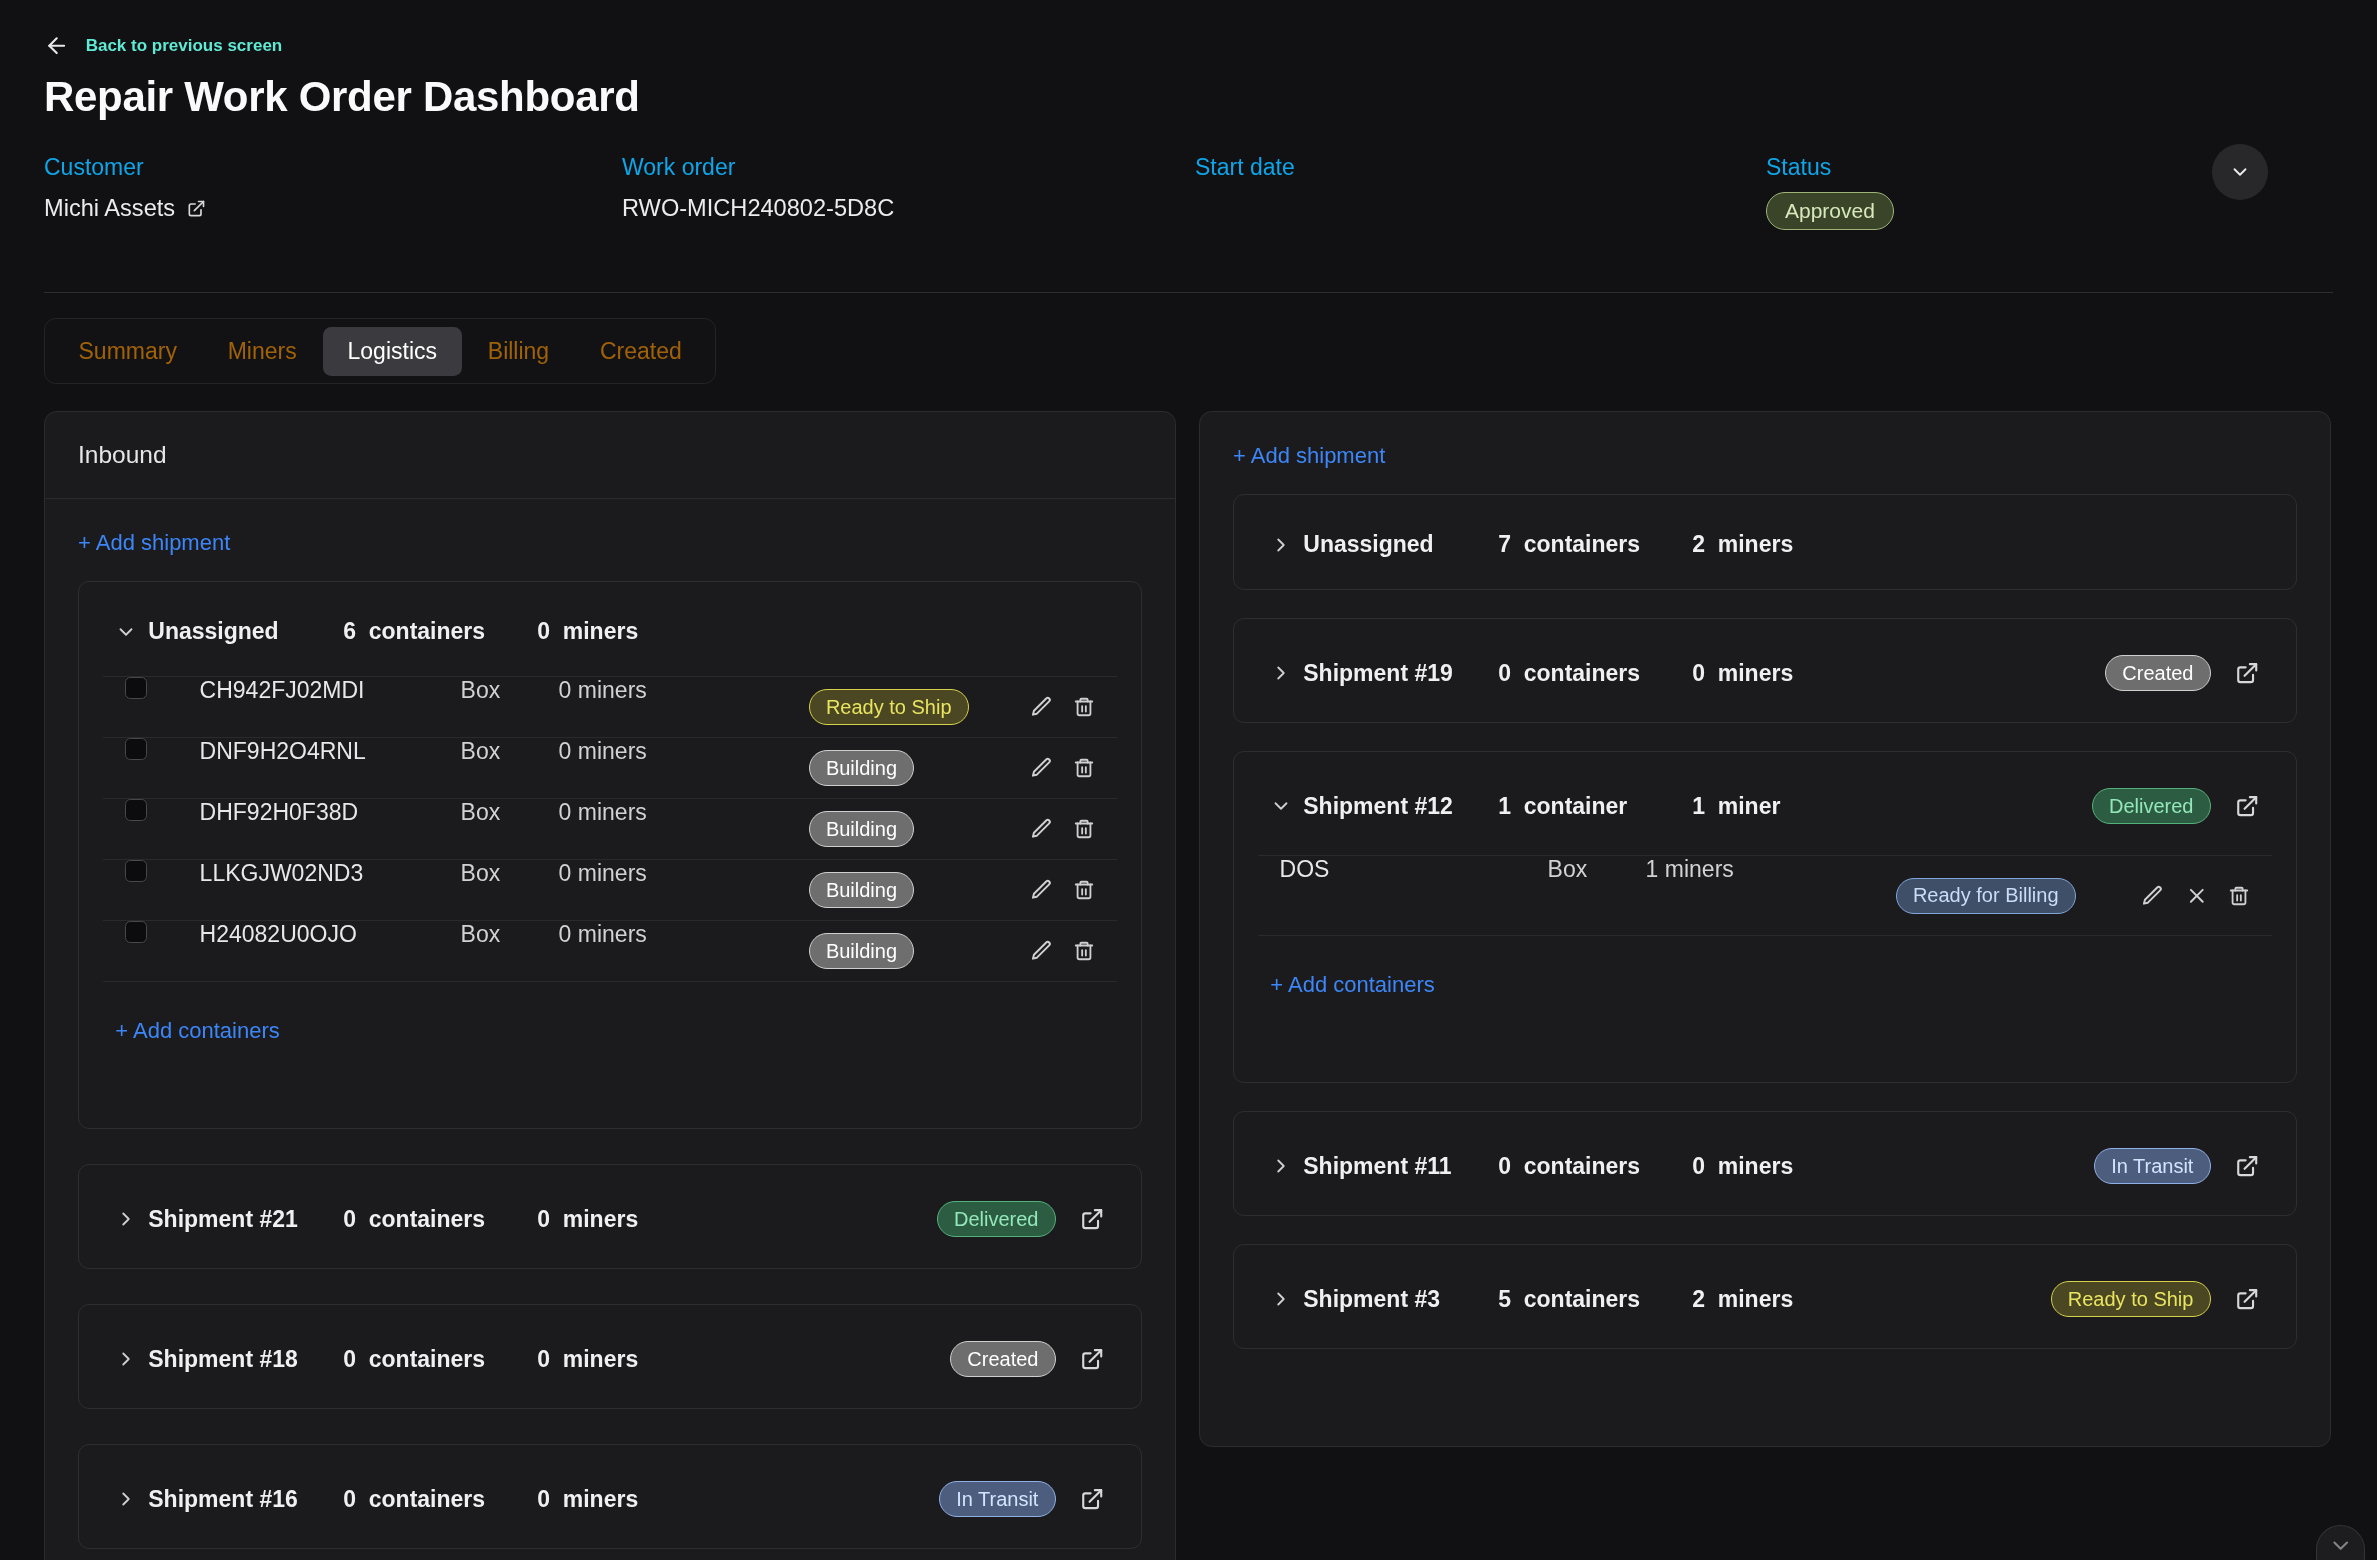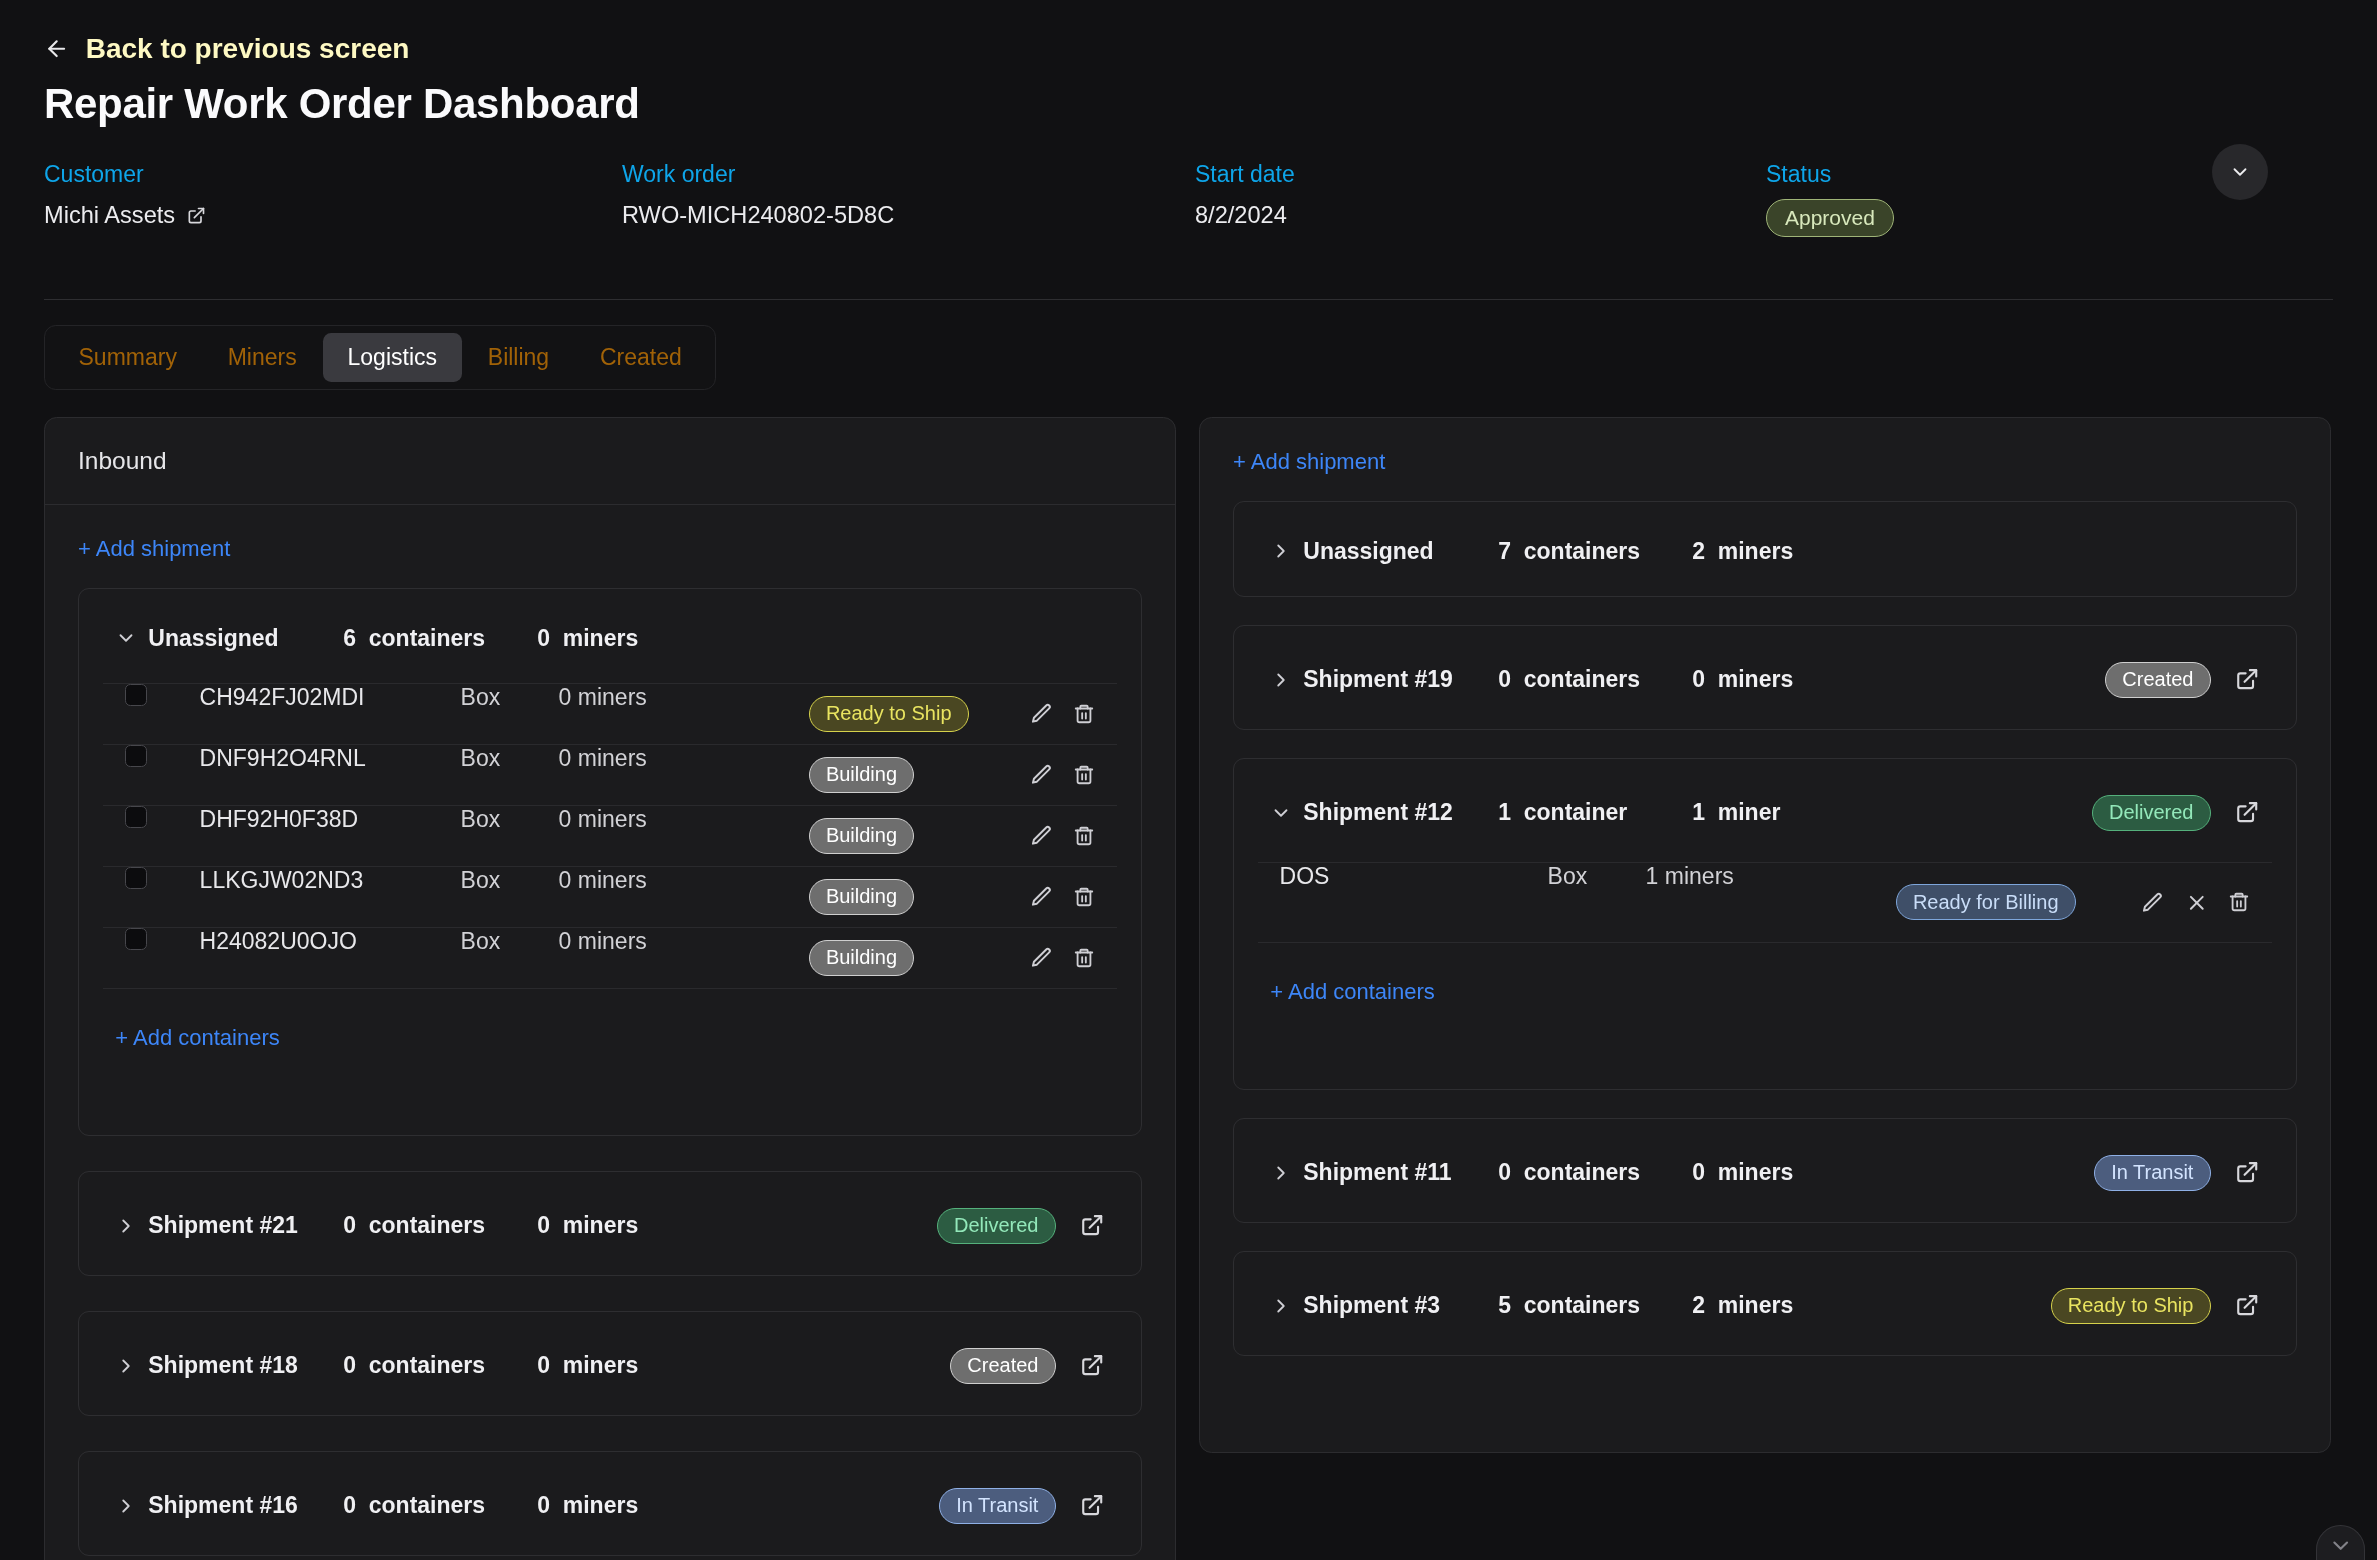--- a/index.html
+++ b/index.html
@@ -8,21 +8,21 @@
     background:#111113;
     overflow:hidden;
     font-family:"Liberation Sans", sans-serif;
     color:#ececef;
     position:relative;
   }
   
   .top { padding:33px 44px 0; position:relative; }
   .back-row { display:flex; align-items:center; gap:16.3px; cursor:pointer; }
   .back-row .icon { color:#e8e8ea; }
-  .back-label { font-size:28px; font-weight:700; color:#fef9c3; }
+  .back-label { font-size:17px; font-weight:700; color:#5eead4; }
   h1.title { margin-top:14.5px; font-size:42px; font-weight:700; letter-spacing:-0.3px; color:#fafafc; }
   .info-grid { margin-top:33px; display:grid; grid-template-columns:578px 573px 571px 1fr; }
   .field-label { font-size:23px; color:#0ea5e9; }
   .field-value { margin-top:14.5px; font-size:23.6px; color:#ececef; display:flex; align-items:center; gap:11px; }
   .field-value .icon { color:#d8d8dc; }
   .status-row { margin-top:11px; display:flex; align-items:flex-end; gap:20px; }
   .badge {
     display:inline-flex; align-items:center; justify-content:center;
     height:36px; padding:0 16.3px; border-radius:19px;
     font-size:20px; font-weight:500; border:1.4px solid; white-space:nowrap;
@@ -127,21 +127,20 @@
             </svg>
           </span>
       </div>
     </div>
     <div>
       <div class="field-label">Work order</div>
       <div class="field-value">RWO-MICH240802-5D8C</div>
     </div>
     <div>
       <div class="field-label">Start date</div>
-      <div class="field-value">8/2/2024</div>
     </div>
     <div>
       <div class="field-label">Status</div>
       <div class="status-row">
         <span class="badge lg" id="header-status-badge" style="background: rgb(58, 68, 41); border-color: rgb(159, 180, 120); color: rgb(216, 232, 188);">Approved</span>
         <span class="icon pencil-btn" style="width:27px;height:27px"></span>
       </div>
     </div>
   </div>
 

